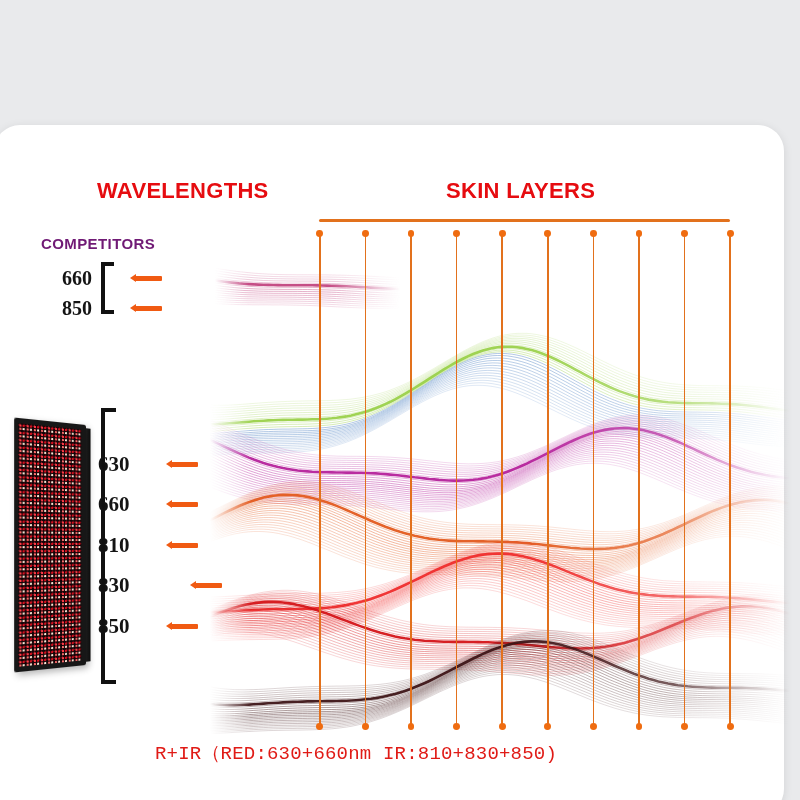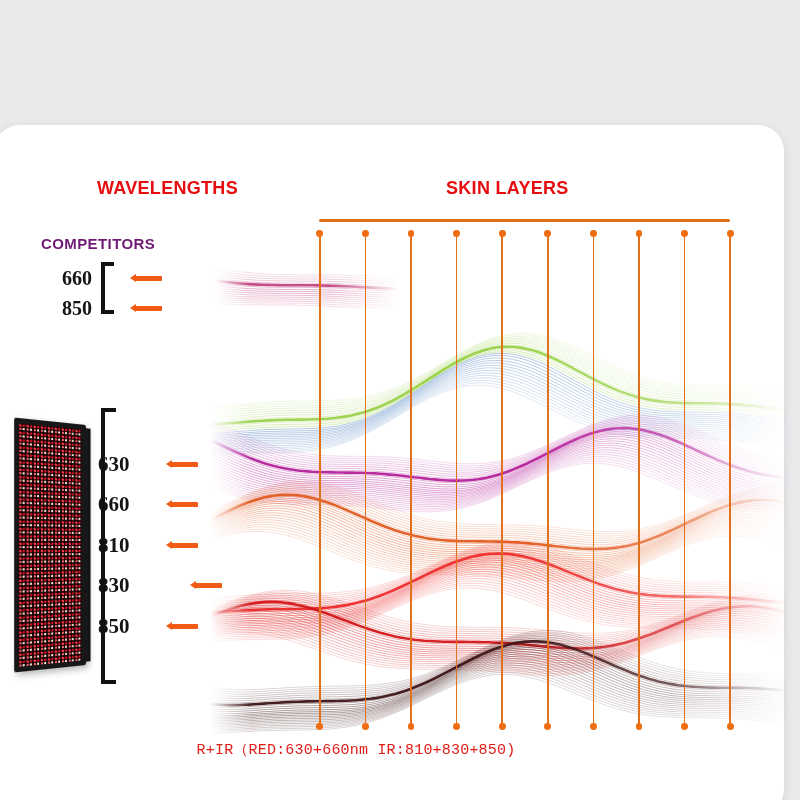--- a/index.html
+++ b/index.html
@@ -27,21 +27,21 @@
     position:absolute;left:-6px;top:125px;
     width:790px;height:690px;
     background:#ffffff;
     border-radius:26px;
     box-shadow:0 2px 10px rgba(0,0,0,.10);
   }
 
   
   .hdr{
     position:absolute;
-    font-size:18px;font-weight:bold;color:#e60c10;
+    font-size:22px;font-weight:bold;color:#e60c10;
     letter-spacing:.3px;
     white-space:nowrap;
   }
   .hdr-wl{left:97px;top:178px;}
   .hdr-sk{left:446px;top:178px;}
 
   
   .competitors-label{
     position:absolute;left:41px;top:235px;
     font-size:15px;font-weight:bold;color:#701a75;
@@ -124,21 +124,21 @@
   .vline:before{top:-3px;}
   .vline:after{bottom:-3px;}
 
   
   .waves{position:absolute;left:0;top:0;width:800px;height:800px;pointer-events:none;}
 
   
   .caption{
     position:absolute;left:0;top:740px;width:712px;
     text-align:center;
-    font-size:15px;color:#e01b16;
+    font-size:19px;color:#e01b16;
     font-family:"Liberation Mono", monospace;
     letter-spacing:.2px;
   }
 </style>
 </head>
 <body>
 
 <div id="root">
 
 

